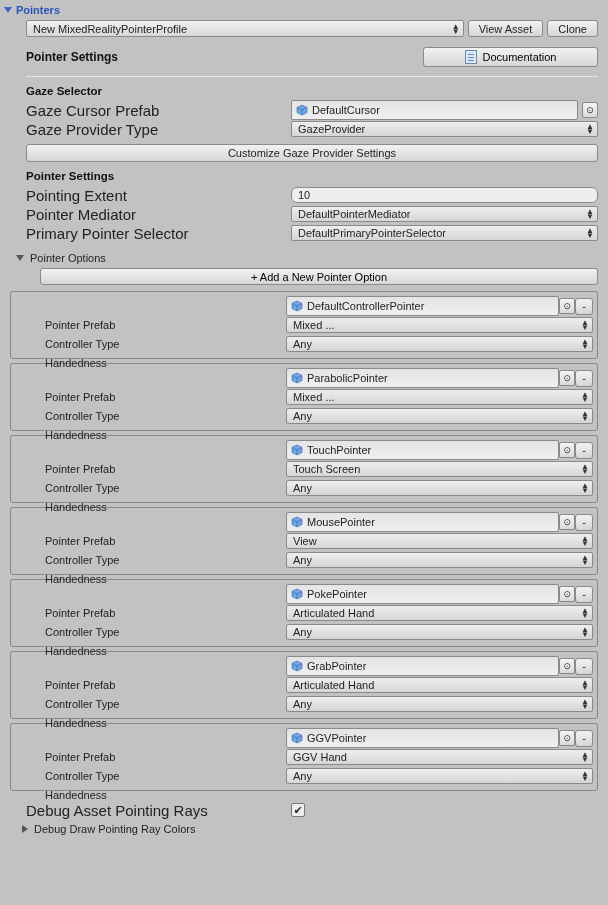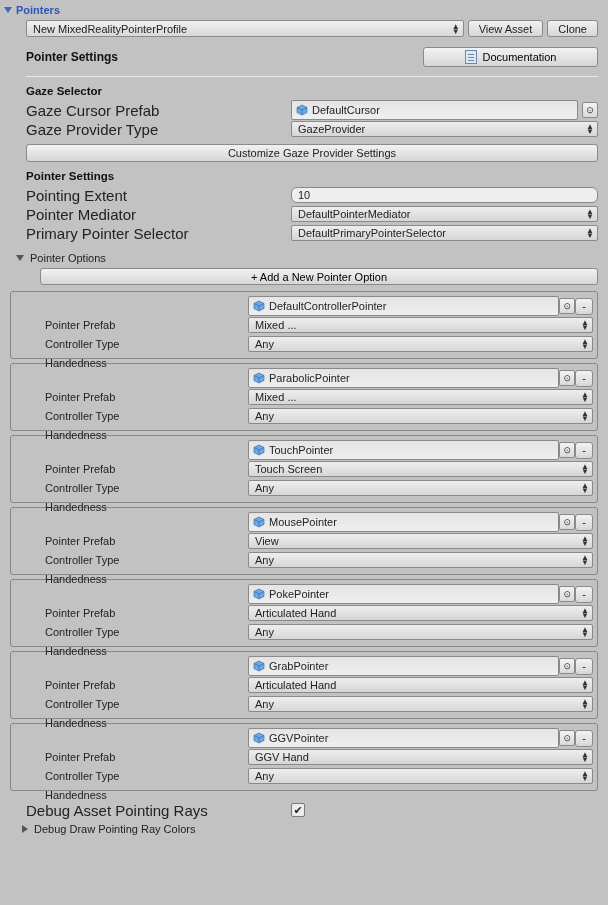--- a/index.html
+++ b/index.html
@@ -239,21 +239,21 @@
     border-radius: 3px;
     background: #c2c2c2;
     padding: 4px 4px 4px 34px;
   }
   .opt-row {
     display:flex; align-items:center;
     height: 18px;
     margin: 1px 0;
   }
   .opt-row .label {
-    width: 203px;
+    width: 241px;
     color:#222;
     font-size:11px;
     margin-top:37px;
   }
   .opt-right {
     flex:1;
     display:flex;
     align-items:center;
   }
   .checkbox {

